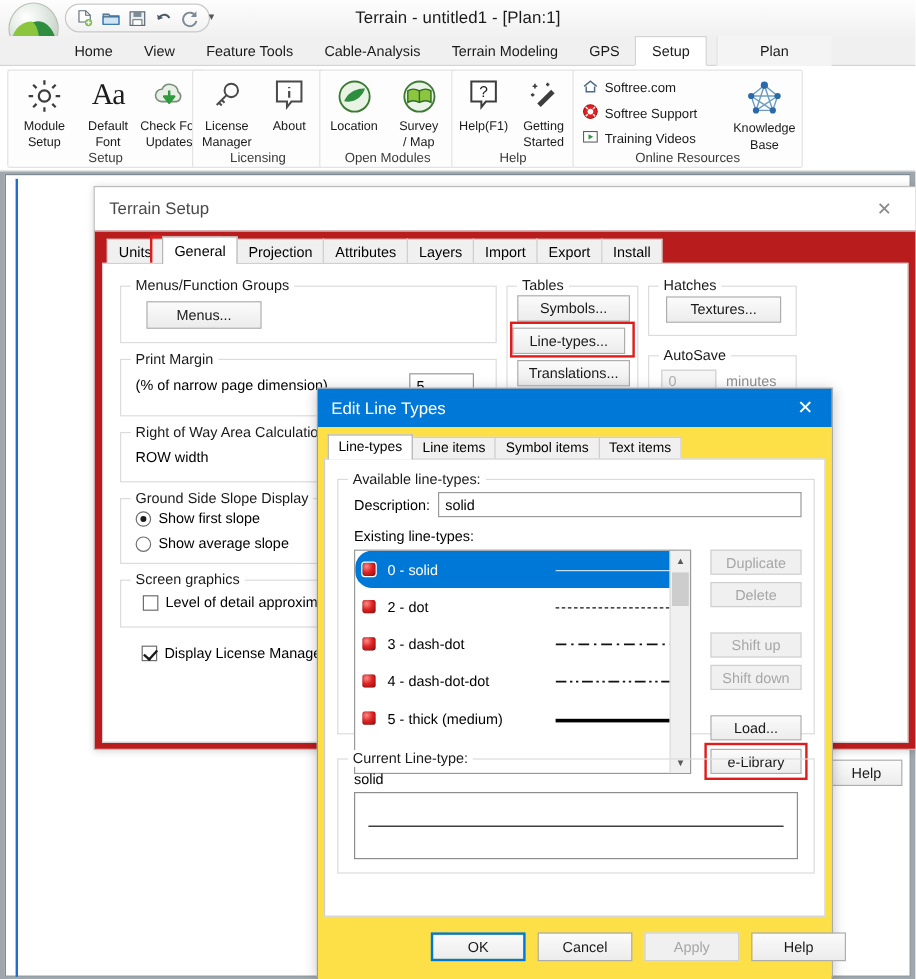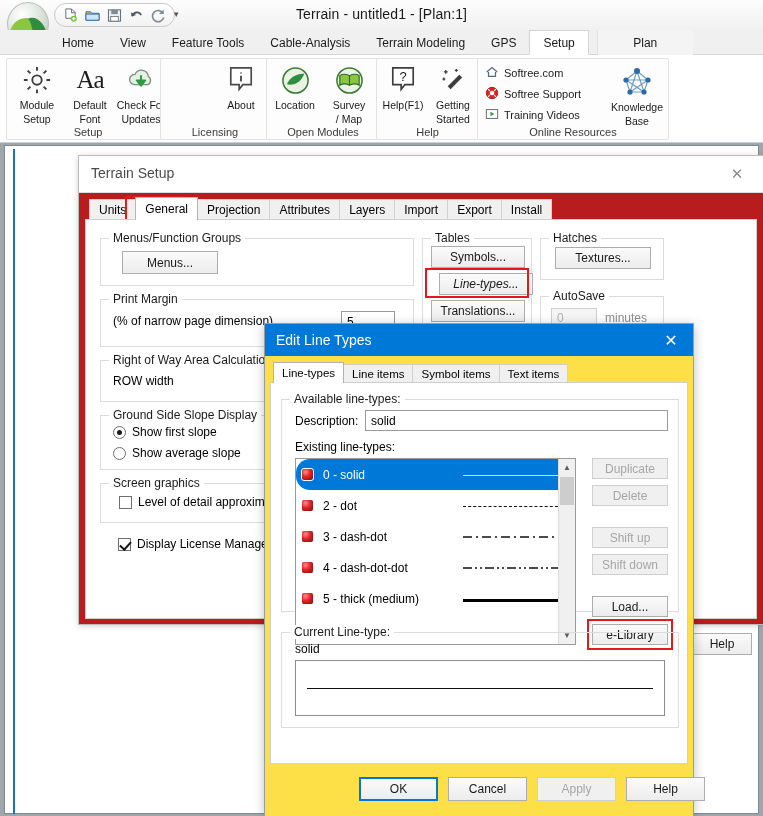--- a/index.html
+++ b/index.html
@@ -424,20 +424,32 @@
             </svg>
         </span>
         <span class="ilabel">Check For</span>
         <span class="ilabel">Updates</span>
       </div>
       <div class="glabel">Setup</div>
     </div>
     <div class="hl-red" style="left:9px; top:96px; width:48px; height:32px;"></div>
 
     <div class="rgroup" style="left:160px; width:110px;">
+      <div class="ritem" style="left:0px;">
+        <span class="iglyph">
+          <svg width="28" height="28" viewBox="0 0 30 30">
+              <g fill="none" stroke="#4a4a4a" stroke-width="1.8">
+                <circle cx="19" cy="10" r="6"></circle>
+                <path d="M15 14L6 23M8 21l2.5 2.5M10.5 18.5l2.5 2.5"></path>
+              </g>
+            </svg>
+        </span>
+        <span class="ilabel">License</span>
+        <span class="ilabel">Manager</span>
+      </div>
       <div class="ritem" style="left:52px;">
         <span class="iglyph">
           <svg width="26" height="28" viewBox="0 0 28 30">
               <path d="M3 2h22v18h-9l-4 5v-5H3z" fill="#fff" stroke="#4a4a4a" stroke-width="1.8"></path>
               <path d="M14 7v1M14 10.5v6" stroke="#4a4a4a" stroke-width="2"></path>
             </svg>
         </span>
         <span class="ilabel">About</span>
       </div>
       <div class="glabel">Licensing</div>
@@ -631,21 +643,21 @@
         <div class="check-row" style="left:32px; top:317px;">
           <span class="chk on"></span>
           <span>Display License Manager on</span>
         </div>
 
         <div class="gbox" style="left:336px; top:18px; width:110px; height:90px;">
           <div class="gtitle">Tables</div>
           <div class="btn" style="position:absolute; left:8px; top:7px; width:94px; height:22px;">
             <span>Symbols...</span>
           </div>
-          <div class="btn" style="position:absolute; left:16px; top:34px; width:94px; height:22px;font-style:italic;">
+          <div class="btn" style="position:absolute; left:4px; top:34px; width:94px; height:22px;">
             <span>Line-types...</span>
           </div>
           <div class="btn" style="position:absolute; left:8px; top:61px; width:94px; height:22px;">
             <span>Translations...</span>
           </div>
         </div>
         <div class="hl-red" style="left:339px; top:48px; width:104px; height:30px;"></div>
 
         <div class="gbox" style="left:454px; top:18px; width:124px; height:42px;">
           <div class="gtitle">Hatches</div>

